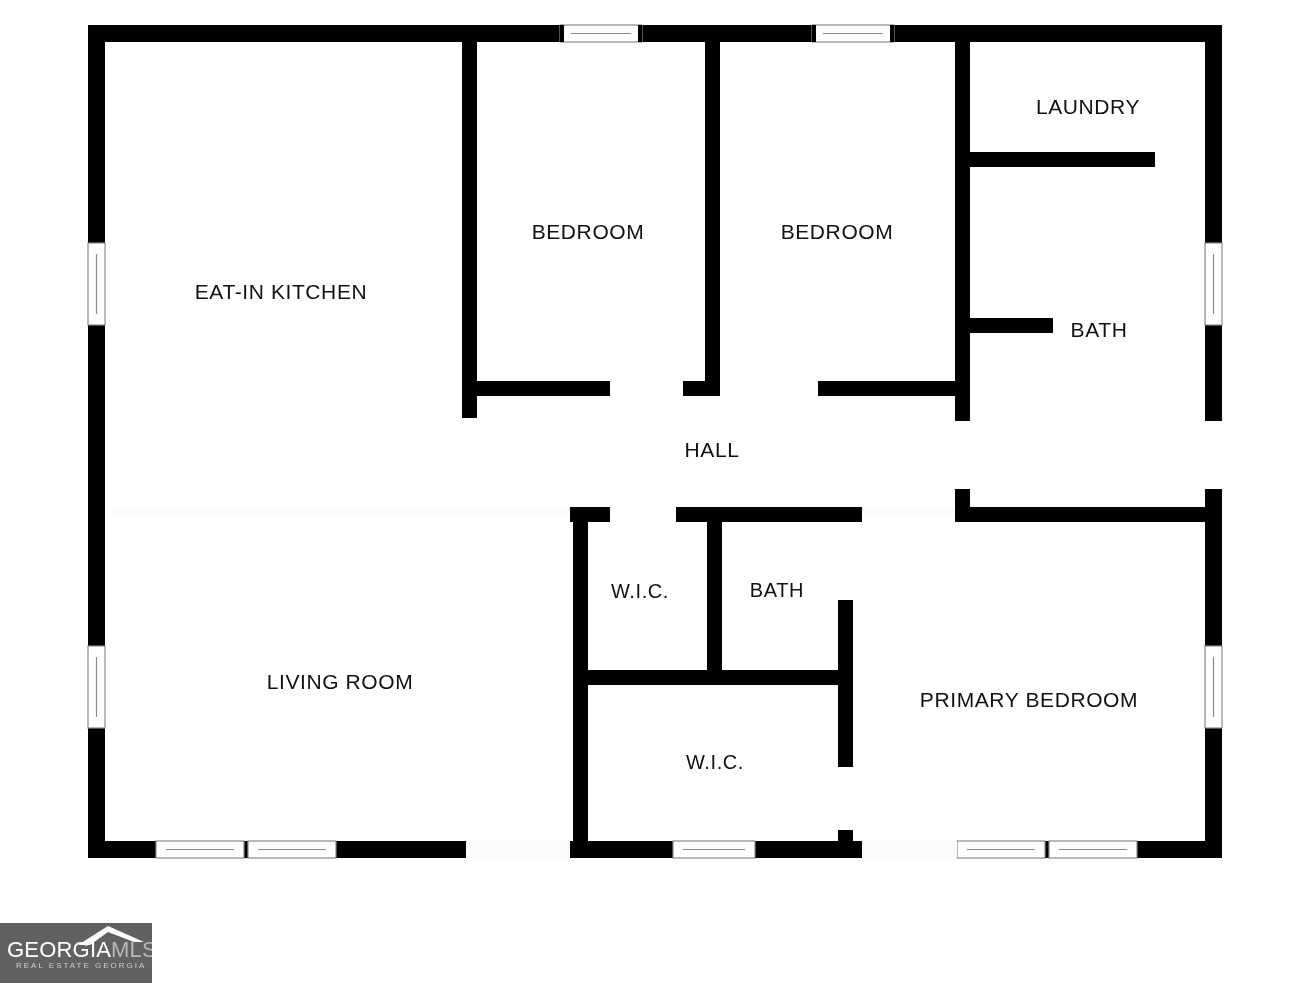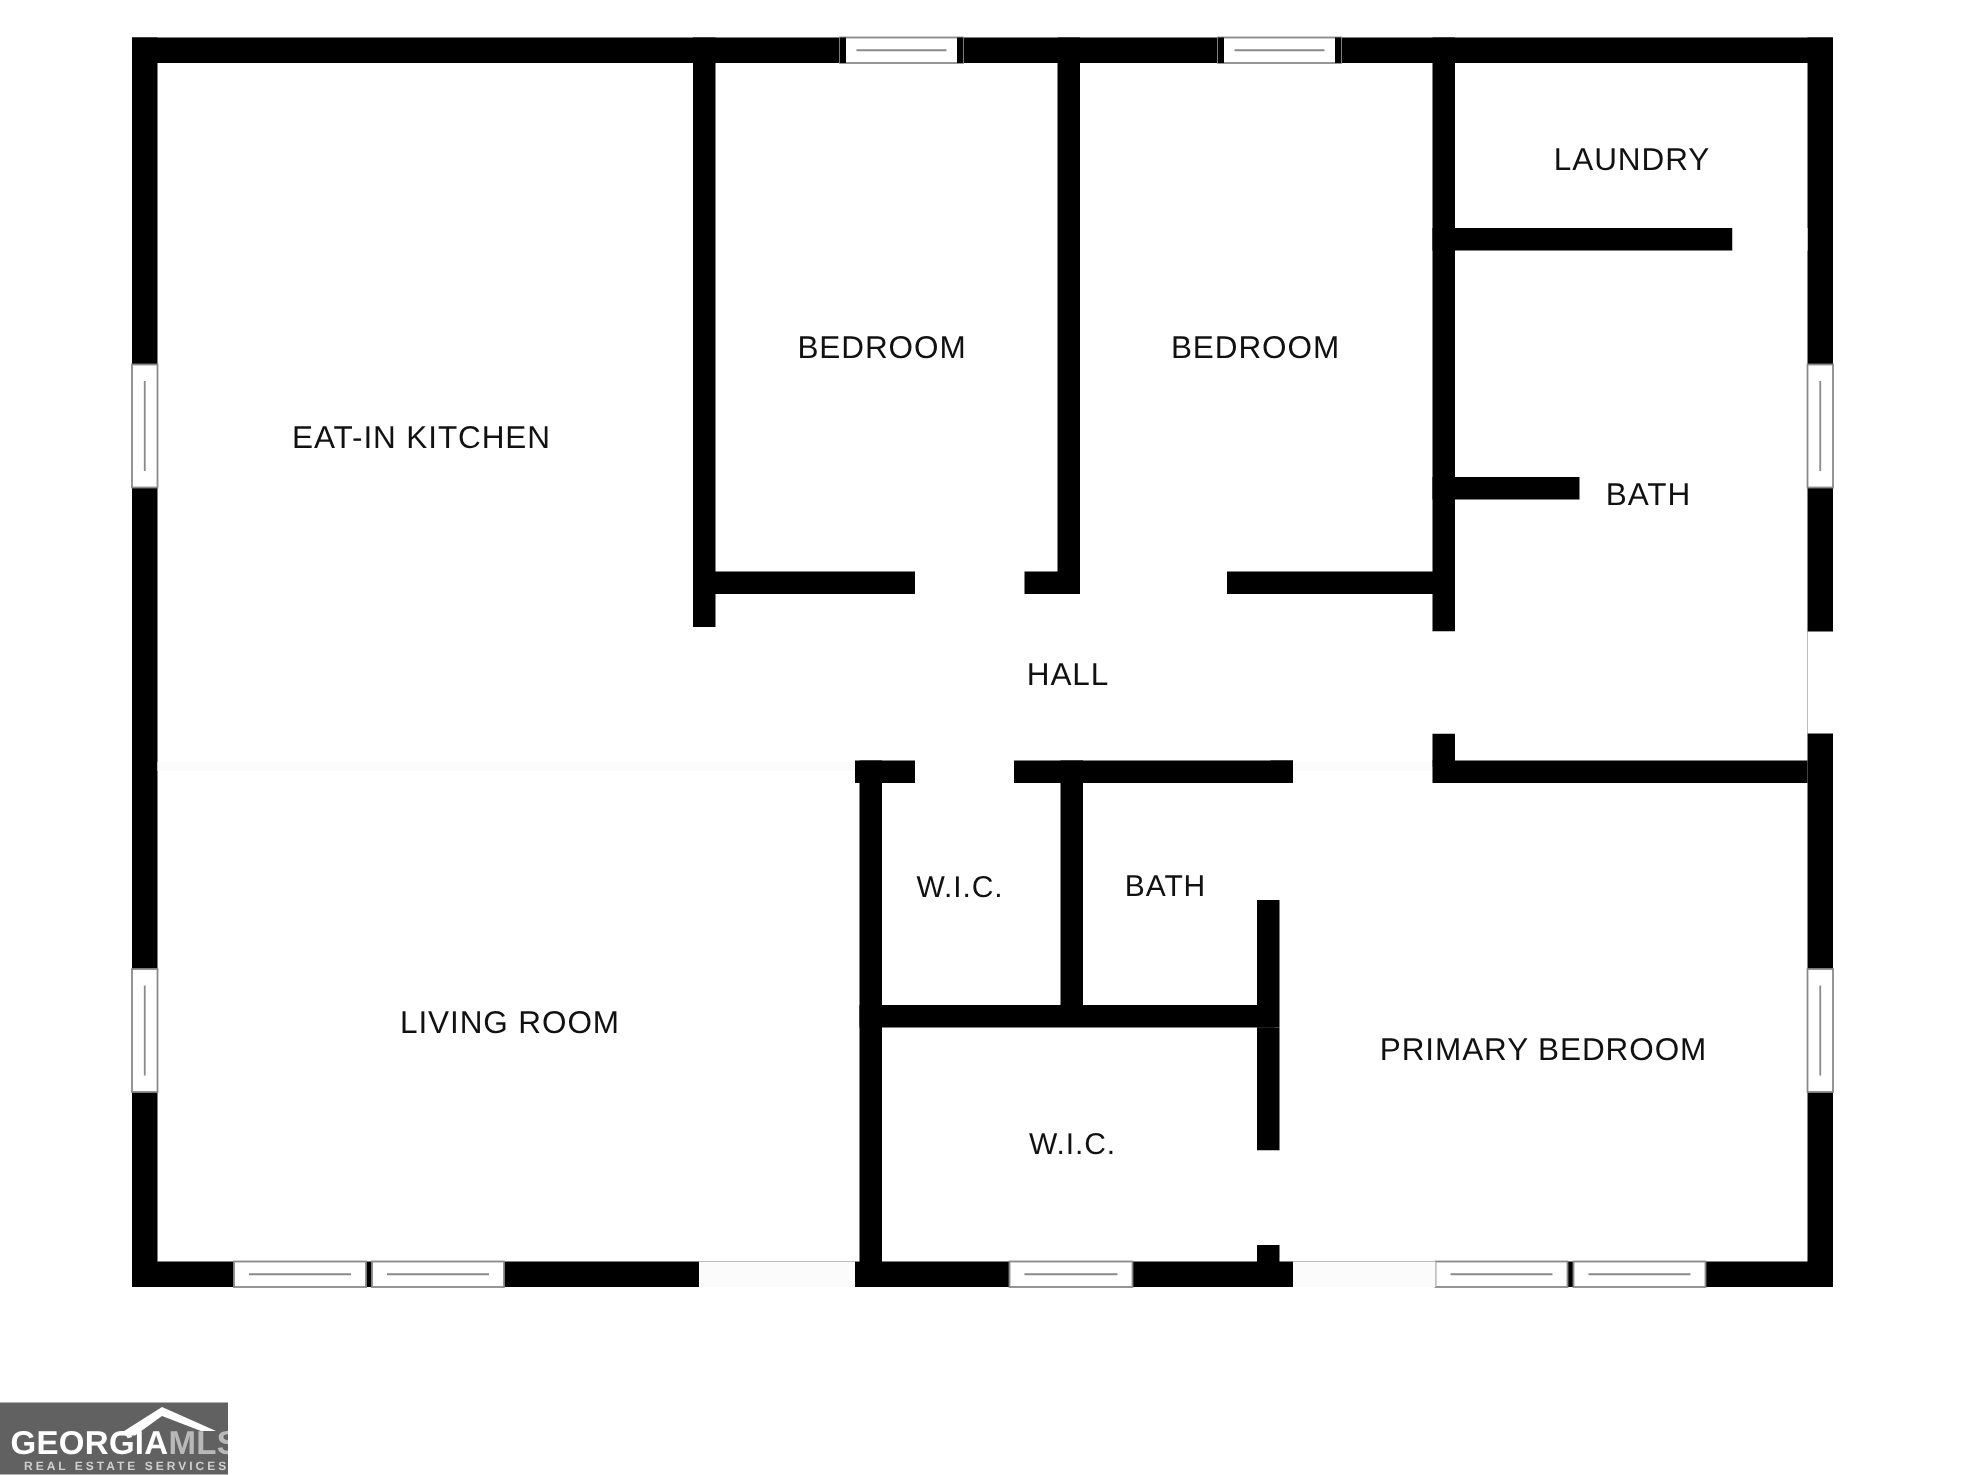--- a/index.html
+++ b/index.html
@@ -46,24 +46,23 @@
     left: 0;
     bottom: 0;
     width: 1310px;
     height: 60px;
   }
   #mls-logo {
     position: absolute;
     left: 0;
     bottom: 0;
     width: 152px;
-    height: 48px;
+    height: 60px;
     background: #616161;
     overflow: hidden;
-    font-weight: bold;
   }
   #mls-logo .logo-roof {
     position: absolute;
     right: 6px;
     top: 1px;
     width: 70px;
     height: 22px;
   }
   #mls-logo .logo-main {
     position: absolute;
@@ -256,17 +255,17 @@
     </g>
   </svg>
 
   <div id="footer-bar">
 
     <div id="mls-logo">
       <svg class="logo-roof" viewBox="0 0 70 22">
         <path d="M2 21 L32 2 L68 18 L58 18 L32 8 L14 21 Z" fill="#ffffff"></path>
       </svg>
       <div class="logo-main"><span class="logo-georgia">GEORGIA</span><span class="logo-mls">MLS</span></div>
-      <div class="logo-sub">REAL ESTATE SERVICES</div>
+      <div class="logo-sub">REAL ESTATE GEORGIA</div>
     </div>
 
   </div>
 </div>
 
 </body></html>

